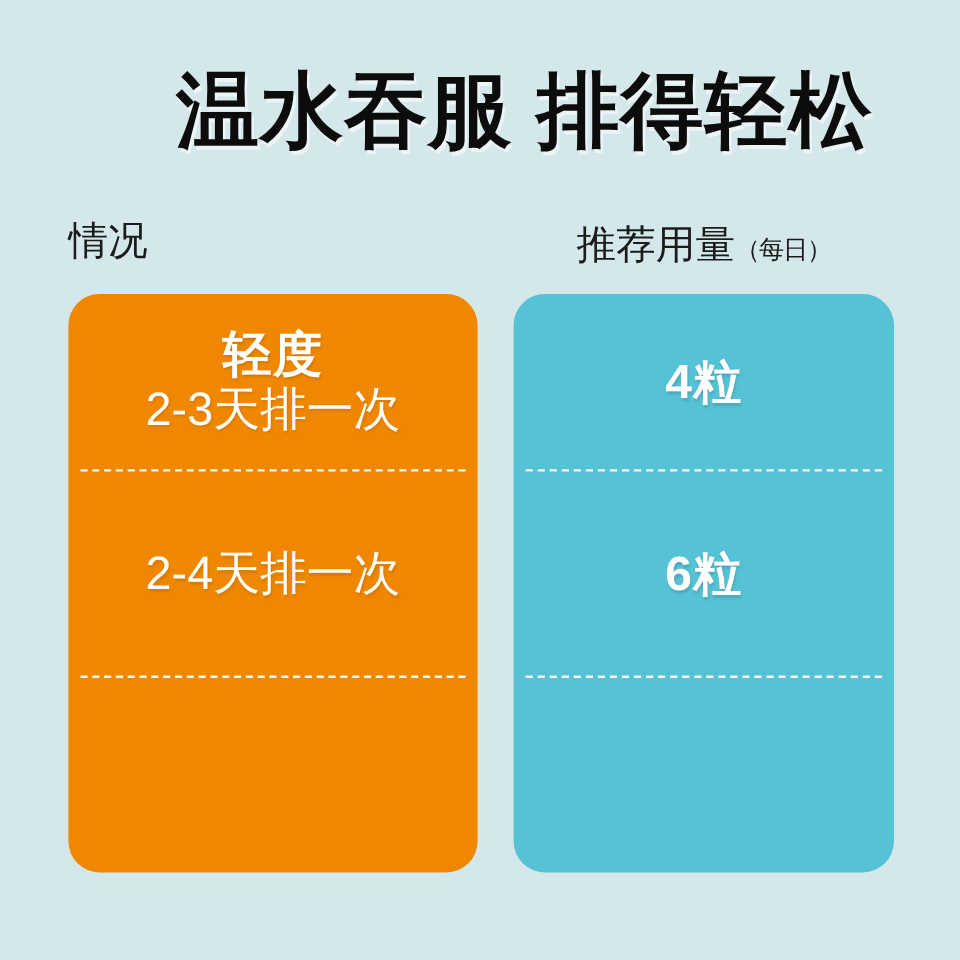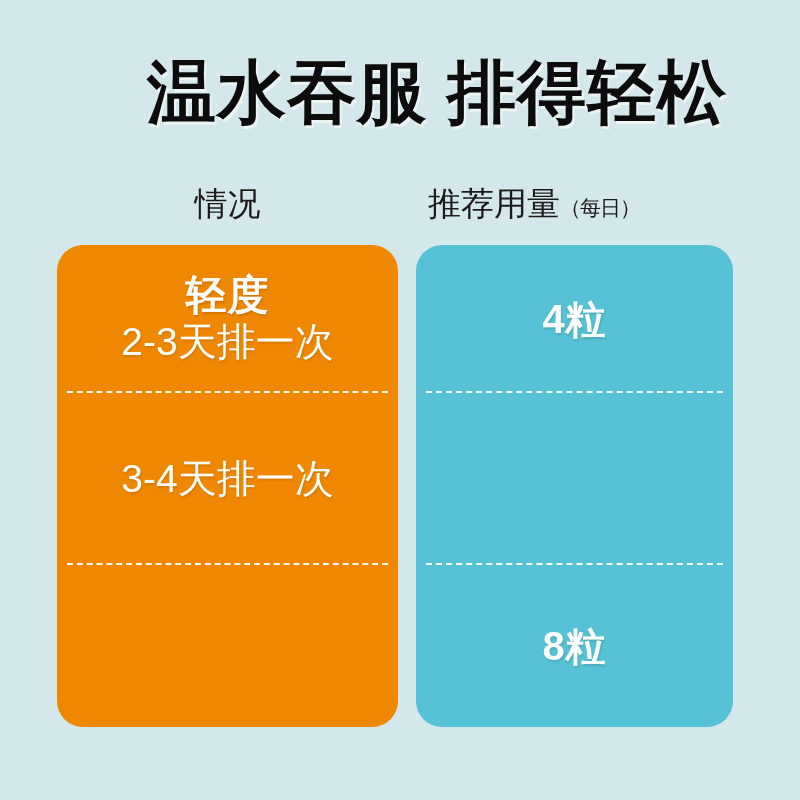--- a/index.html
+++ b/index.html
@@ -45,26 +45,26 @@
     top: 183px;
     font-size: 33px;
     font-weight: normal;
     color: #1b1b1b;
     white-space: nowrap;
     line-height: 1.25;
   }
   .col-head-left {
     left: 57px;
     width: 341px;
-    text-align: center;
+    font-family: Liberation Mono, monospace;
   }
   .col-head-right {
     left: 428px;
     width: 317px;
-    text-align: left;
+    text-align: center;
   }
   .col-head .sub {
     font-size: 21px;
     letter-spacing: -1px;
   }
 
   
   .panel {
     position: absolute;
     top: 245px;
@@ -73,21 +73,21 @@
     box-sizing: border-box;
     display: flex;
     flex-direction: column;
   }
   .panel-left {
     left: 57px;
     width: 341px;
     background: #f08700;
   }
   .panel-right {
-    left: 416px;
+    left: 428px;
     width: 317px;
     background: #56c2d5;
   }
 
   .cell {
     position: relative;
     box-sizing: border-box;
     display: flex;
     flex-direction: column;
     align-items: center;
@@ -149,41 +149,38 @@
 
   <div class="panel panel-left">
 
     <div class="cell cell-1">
       <div class="level">轻度</div>
       <div class="freq">2-3天排一次</div>
       <div class="divider"></div>
     </div>
 
     <div class="cell cell-2">
-      <div class="freq">3-4天排一次</div>
+      <div class="freq">2-4天排一次</div>
       <div class="divider"></div>
     </div>
 
     <div class="cell cell-3">
 
     </div>
 
   </div>
 
   <div class="panel panel-right">
 
     <div class="cell cell-1">
       <div class="dose">4粒</div>
       <div class="divider"></div>
     </div>
 
     <div class="cell cell-2">
+      <div class="dose">6粒</div>
       <div class="divider"></div>
     </div>
 
-    <div class="cell cell-3">
-      <div class="dose">8粒</div>
-
-    </div>
 
   </div>
 
 </div>
 
 </body></html>

